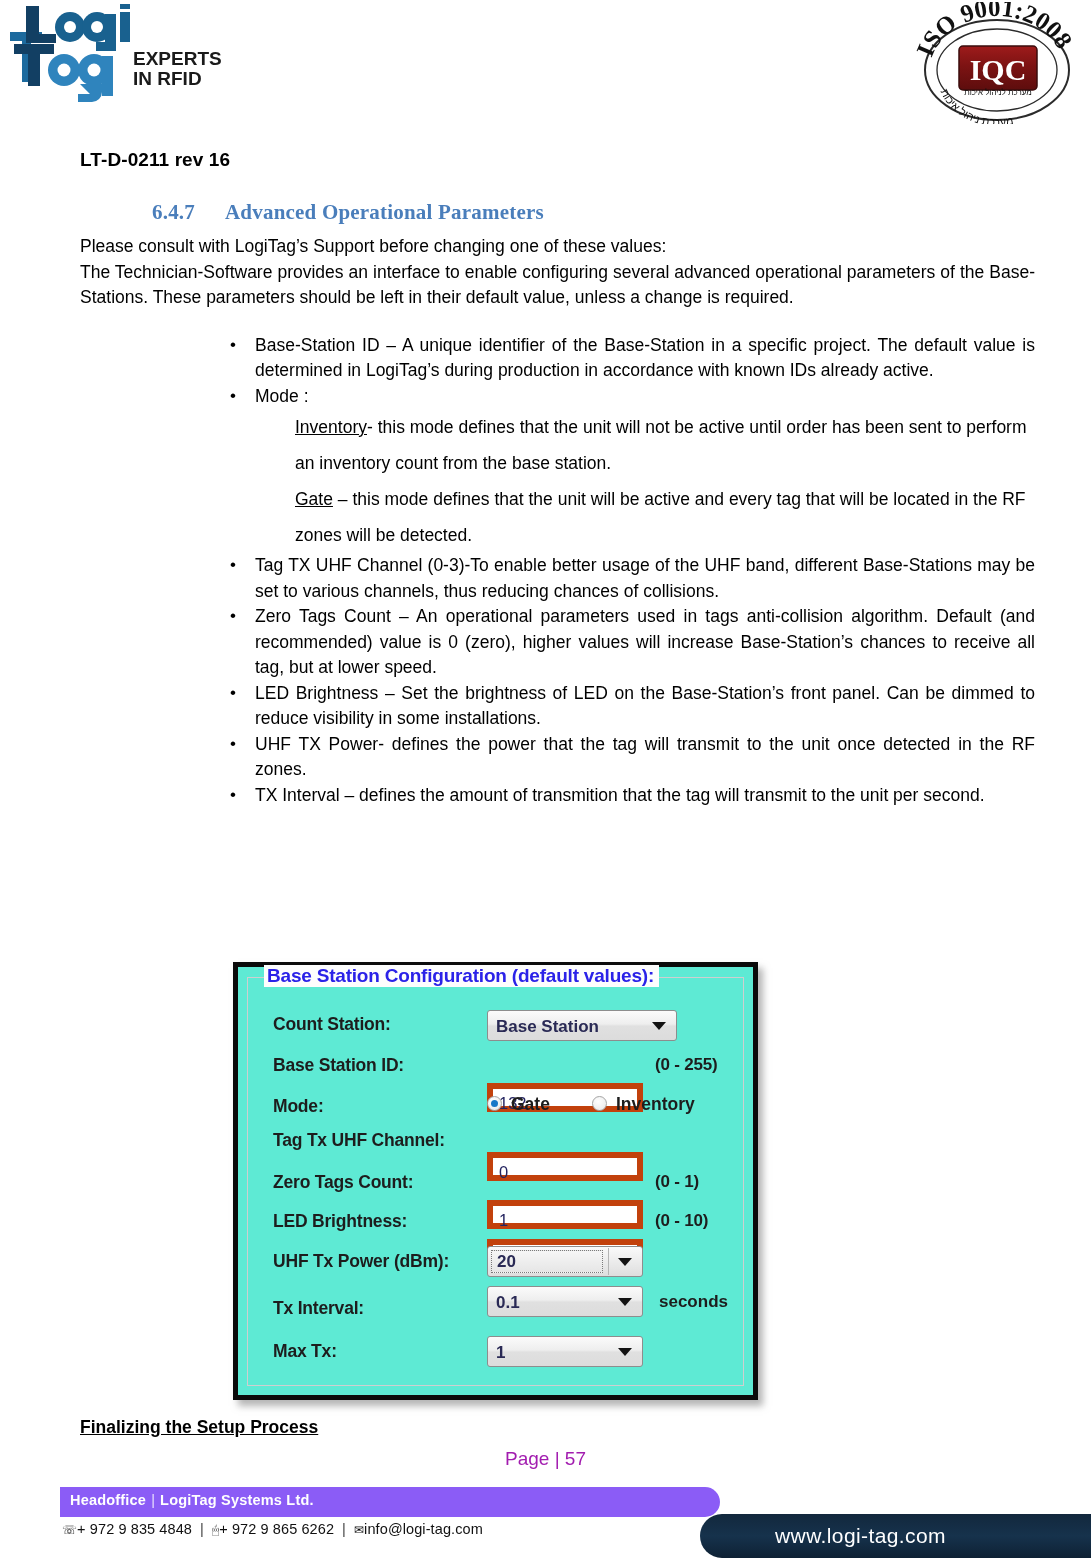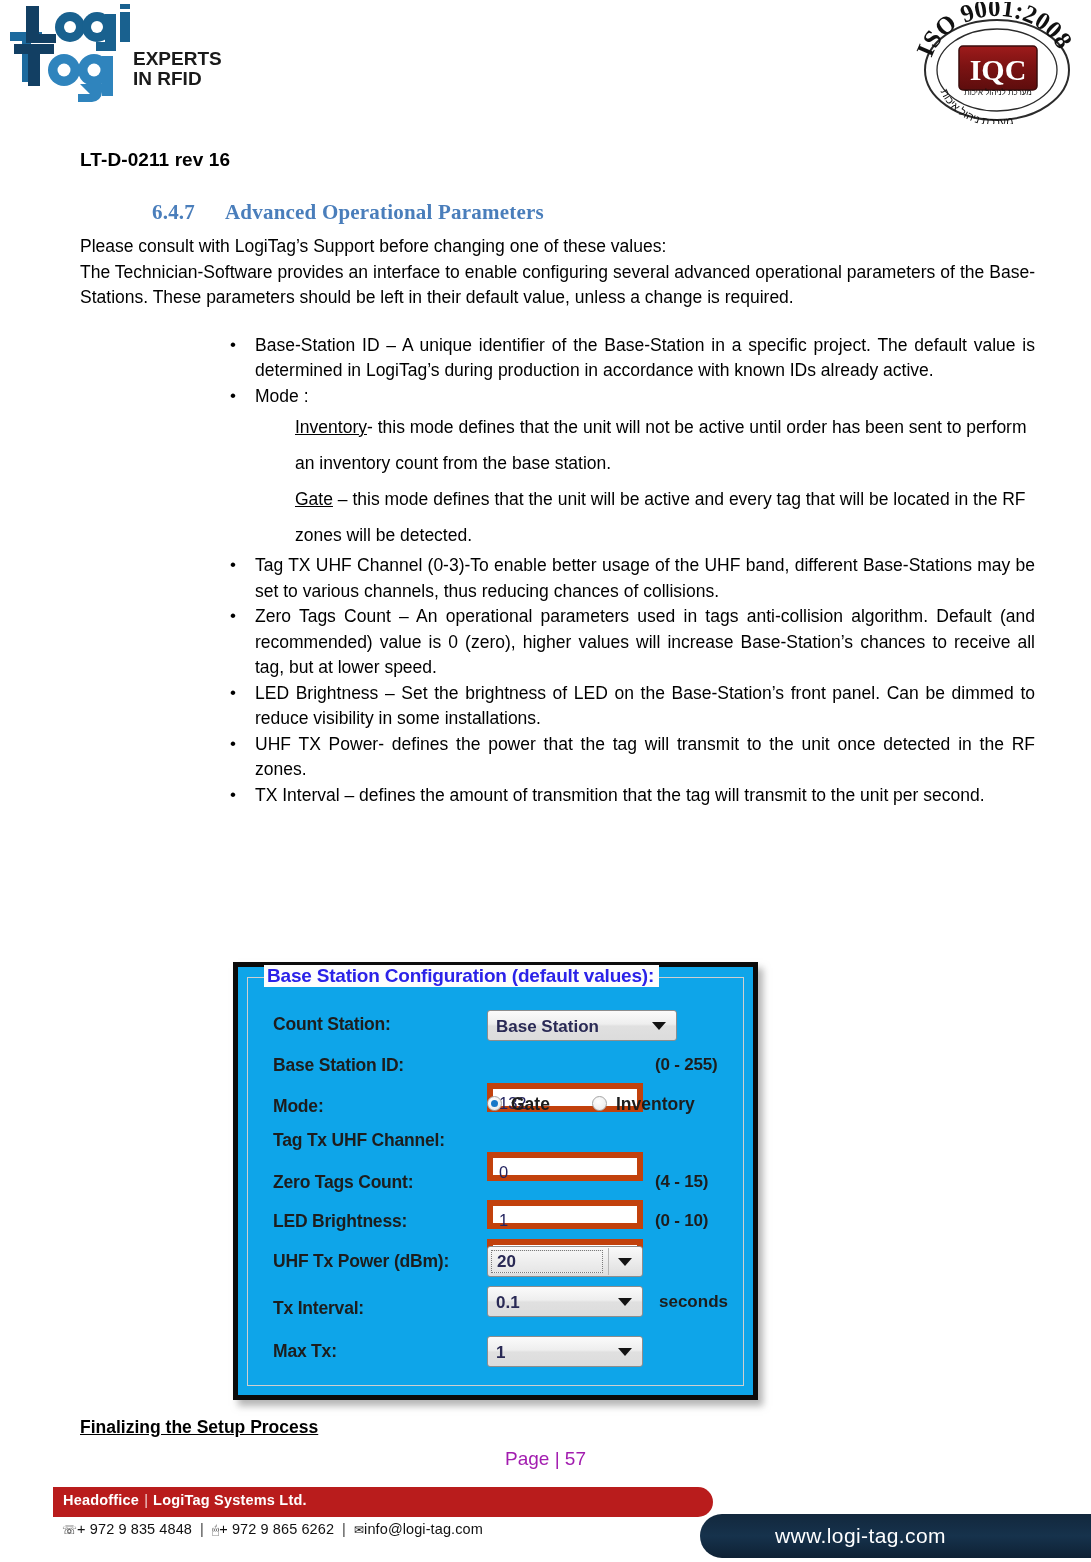--- a/index.html
+++ b/index.html
@@ -106,21 +106,21 @@
 
   
   .shot-wrap {
     position: absolute;
     left: 233px; top: 962px;
     width: 525px; height: 438px;
   }
   .shot {
     position: absolute;
     inset: 0;
-    background: #0ea5e9;
+    background: #5eead4;
     border: 5px solid #0b0b0b;
     box-sizing: border-box;
     box-shadow: 5px 6px 7px rgba(120,120,120,0.55);
   }
   .groupbox {
     position: absolute;
     left: 9px; top: 10px; right: 9px; bottom: 9px;
     border: 1px solid #cfcfcf;
     box-sizing: border-box;
   }
@@ -259,23 +259,23 @@
   .pagenum {
     position: absolute;
     left: 0; top: 1448px;
     width: 1091px;
     text-align: center;
     font-size: 19px;
     color: #a21caf;
   }
   .footer-bar {
     position: absolute;
-    left: 53px; top: 1487px;
+    left: 60px; top: 1487px;
     width: 660px; height: 30px;
-    background: #b91c1c;
+    background: #8b5cf6;
     border-radius: 0 18px 18px 0;
     text-align: right;
   }
   .footer-bar .fb-txt {
     position: absolute;
     left: 10px; top: 5px;
     font-size: 14.5px;
     color: #ffffff;
     font-weight: bold;
     letter-spacing: 0.2px;
@@ -454,21 +454,21 @@
         </div>
 
         <div class="row" style="top:152px;">
           <div class="lbl">Tag Tx UHF Channel:</div>
           <div class="txtbox" style="left:239px; top:-10px; width:156px;">0</div>
         </div>
 
         <div class="row" style="top:194px;">
           <div class="lbl">Zero Tags Count:</div>
           <div class="txtbox" style="left:239px; top:-4px; width:156px;">1</div>
-          <div class="hint" style="left:407px; top:0px;">(4 - 15)</div>
+          <div class="hint" style="left:407px; top:0px;">(0 - 1)</div>
         </div>
 
         <div class="row" style="top:233px;">
           <div class="lbl">LED Brightness:</div>
           <div class="txtbox" style="left:239px; top:-4px; width:156px;">10</div>
           <div class="hint" style="left:407px; top:0px;">(0 - 10)</div>
         </div>
 
         <div class="row" style="top:273px;">
           <div class="lbl">UHF Tx Power (dBm):</div>

